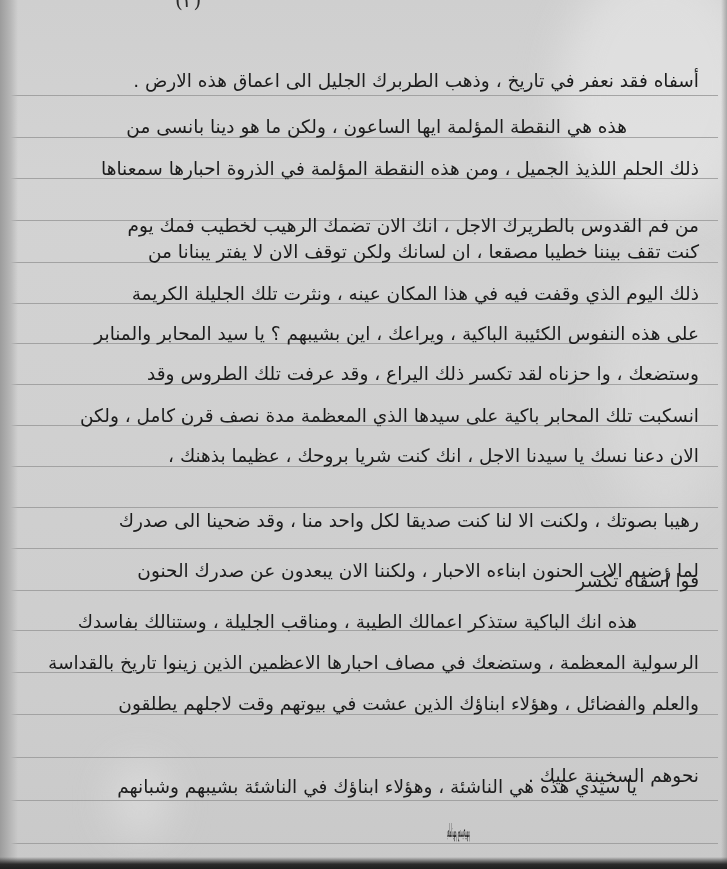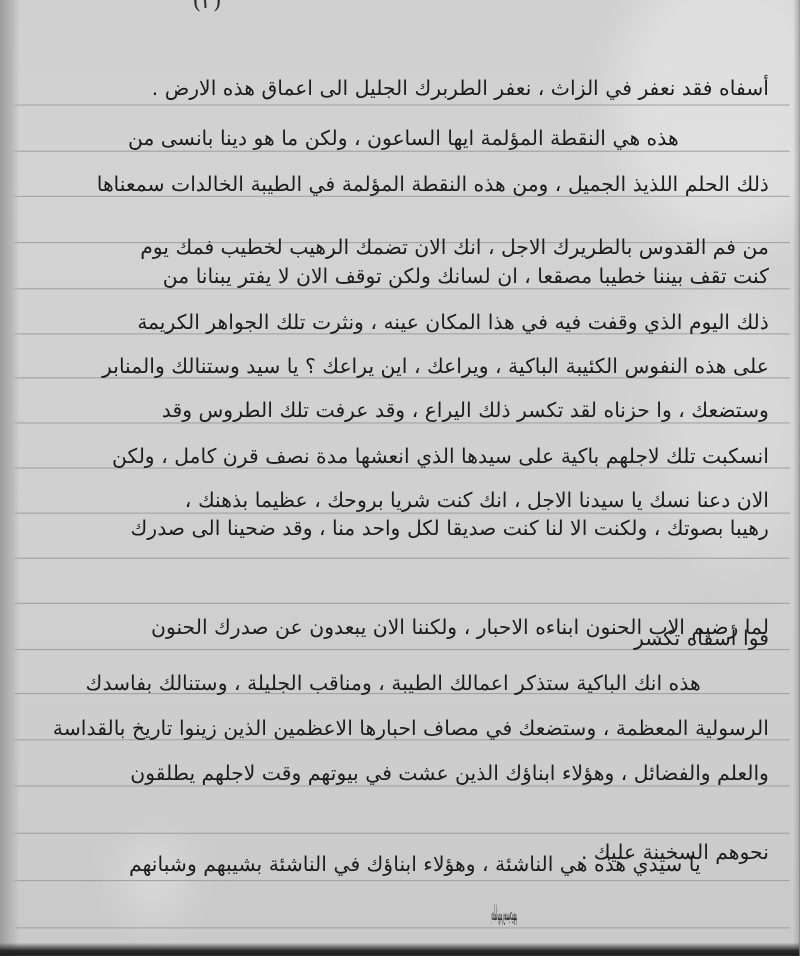--- a/index.html
+++ b/index.html
@@ -116,31 +116,31 @@
       <div class="rule" style="top: 672px;"></div>
       <div class="rule" style="top: 714px;"></div>
       <div class="rule" style="top: 757px;"></div>
       <div class="rule" style="top: 800px;"></div>
       <div class="rule" style="top: 843px;"></div>
     </div>
 
   <div class="page-number">(٢)</div>
 
   <div id="text-layer">
-      <div class="hand-line" style="top: 72px; right: 28px;">أسفاه فقد نعفر في الزاث ، نعفر الطربرك الجليل الى اعماق هذه الارض .</div>
-      <div class="hand-line" style="top: 118px; right: 110px;">هذه هي النقطة المؤلمة ايها الساعون ، ولكن ما هو دينا بانسى من</div>
-      <div class="hand-line" style="top: 160px; right: 28px;">ذلك الحلم اللذيذ الجميل ، ومن هذه النقطة المؤلمة في الطيبة الخالدات سمعناها</div>
+      <div class="hand-line" style="top: 72px; right: 28px;">أسفاه فقد نعفر في تاريخ ، وذهب الطربرك الجليل الى اعماق هذه الارض .</div>
+      <div class="hand-line" style="top: 118px; right: 100px;">هذه هي النقطة المؤلمة ايها الساعون ، ولكن ما هو دينا بانسى من</div>
+      <div class="hand-line" style="top: 160px; right: 28px;">ذلك الحلم اللذيذ الجميل ، ومن هذه النقطة المؤلمة في الذروة احبارها سمعناها</div>
       <div class="hand-line" style="top: 201px; right: 28px; margin-top: 16px;">من فم القدوس بالطريرك الاجل ، انك الان تضمك الرهيب لخطيب فمك يوم</div>
       <div class="hand-line" style="top: 243px; right: 28px;">كنت تقف بيننا خطيبا مصقعا ، ان لسانك ولكن توقف الان لا يفتر يبنانا من</div>
-      <div class="hand-line" style="top: 285px; right: 28px;">ذلك اليوم الذي وقفت فيه في هذا المكان عينه ، ونثرت تلك الجواهر الكريمة</div>
-      <div class="hand-line" style="top: 325px; right: 28px;">على هذه النفوس الكئيبة الباكية ، ويراعك ، اين يراعك ؟ يا سيد وستنالك والمنابر</div>
+      <div class="hand-line" style="top: 285px; right: 28px;">ذلك اليوم الذي وقفت فيه في هذا المكان عينه ، ونثرت تلك الجليلة الكريمة</div>
+      <div class="hand-line" style="top: 325px; right: 28px;">على هذه النفوس الكئيبة الباكية ، ويراعك ، اين بشيبهم ؟ يا سيد المحابر والمنابر</div>
       <div class="hand-line" style="top: 365px; right: 28px;">وستضعك ، وا حزناه لقد تكسر ذلك اليراع ، وقد عرفت تلك الطروس وقد</div>
-      <div class="hand-line" style="top: 407px; right: 28px;">انسكبت تلك لاجلهم باكية على سيدها الذي انعشها مدة نصف قرن كامل ، ولكن</div>
+      <div class="hand-line" style="top: 407px; right: 28px;">انسكبت تلك المحابر باكية على سيدها الذي المعظمة مدة نصف قرن كامل ، ولكن</div>
       <div class="hand-line" style="top: 447px; right: 28px;">الان دعنا نسك يا سيدنا الاجل ، انك كنت شريا بروحك ، عظيما بذهنك ،</div>
-      <div class="hand-line" style="top: 472px; right: 28px;">رهيبا بصوتك ، ولكنت الا لنا كنت صديقا لكل واحد منا ، وقد ضحينا الى صدرك</div>
+      <div class="hand-line" style="top: 512px; right: 28px;">رهيبا بصوتك ، ولكنت الا لنا كنت صديقا لكل واحد منا ، وقد ضحينا الى صدرك</div>
       <div class="hand-line" style="top: 530px; right: 28px; margin-top: 32px;">لما رضيم الاب الحنون ابناءه الاحبار ، ولكننا الان يبعدون عن صدرك الحنون</div>
       <div class="hand-line" style="top: 572px; right: 28px;">فوا أسفاه تكسر</div>
       <div class="hand-line" style="top: 613px; right: 90px;">هذه انك الباكية ستذكر اعمالك الطيبة ، ومناقب الجليلة ، وستنالك بفاسدك</div>
       <div class="hand-line" style="top: 654px; right: 28px; margin-left: 16px;">الرسولية المعظمة ، وستضعك في مصاف احبارها الاعظمين الذين زينوا تاريخ بالقداسة</div>
       <div class="hand-line" style="top: 695px; right: 28px;">والعلم والفضائل ، وهؤلاء ابناؤك الذين عشت في بيوتهم وقت لاجلهم يطلقون</div>
       <div class="hand-line" style="top: 767px; right: 28px; margin-left: 24px;">نحوهم السخينة عليك .</div>
       <div class="hand-line" style="top: 778px; right: 90px;">يا سيدي هذه هي الناشئة ، وهؤلاء ابناؤك في الناشئة بشيبهم وشبانهم</div>
       <div class="hand-line" style="top: 822px; right: 280px; transform-origin: right center; transform: scaleX(-0.145);">بعلمانيهم ومسيحييهم</div>
     </div>
 

